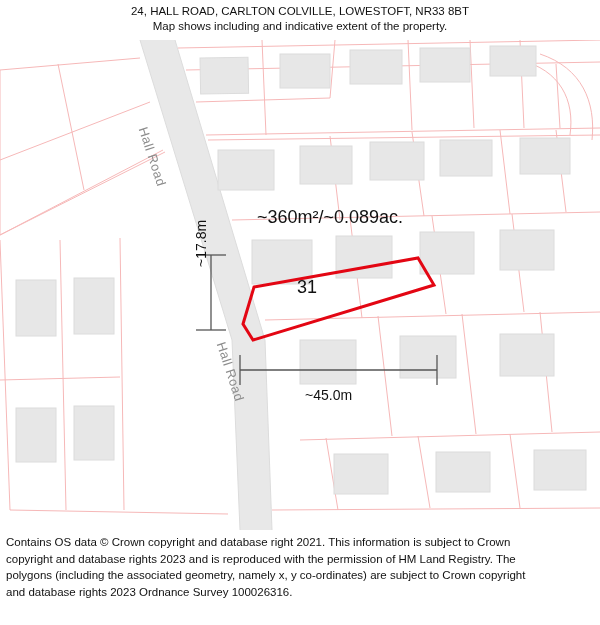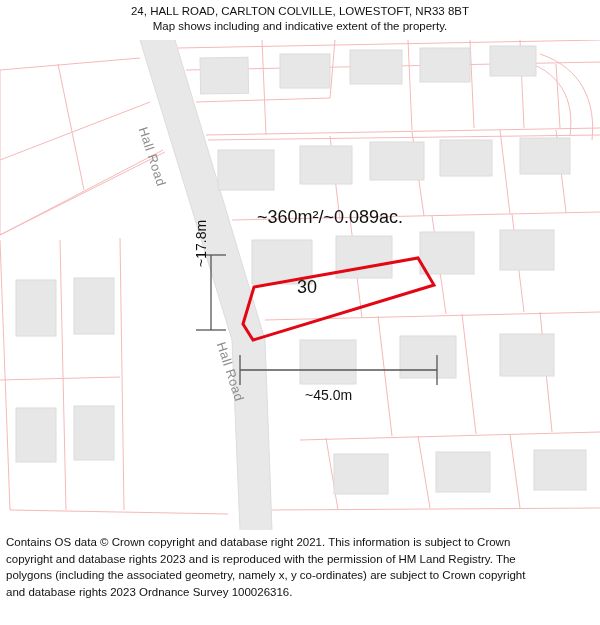--- a/index.html
+++ b/index.html
@@ -227,20 +227,20 @@
       <g stroke="#555555" stroke-width="1.3">
         <line x1="196" y1="215" x2="226" y2="215"></line>
         <line x1="196" y1="290" x2="226" y2="290"></line>
         <line x1="211" y1="215" x2="211" y2="290"></line>
       </g>
     </svg>
 
     <span class="map-label road-label" id="road-label-1">Hall Road</span>
     <span class="map-label road-label" id="road-label-2">Hall Road</span>
     <span class="map-label" id="area-label">~360m²/~0.089ac.</span>
-    <span class="map-label" id="plot-number">30</span>
+    <span class="map-label" id="plot-number">31</span>
     <span class="map-label" id="width-label">~45.0m</span>
     <span class="map-label" id="height-label">~17.8m</span>
   </div>
 
   <div class="footer">Contains OS data © Crown copyright and database right 2021. This information is subject to Crown copyright and database rights 2023 and is reproduced with the permission of HM Land Registry. The polygons (including the associated geometry, namely x, y co-ordinates) are subject to Crown copyright and database rights 2023 Ordnance Survey 100026316.</div>
 
 </div>
 
 </body></html>

